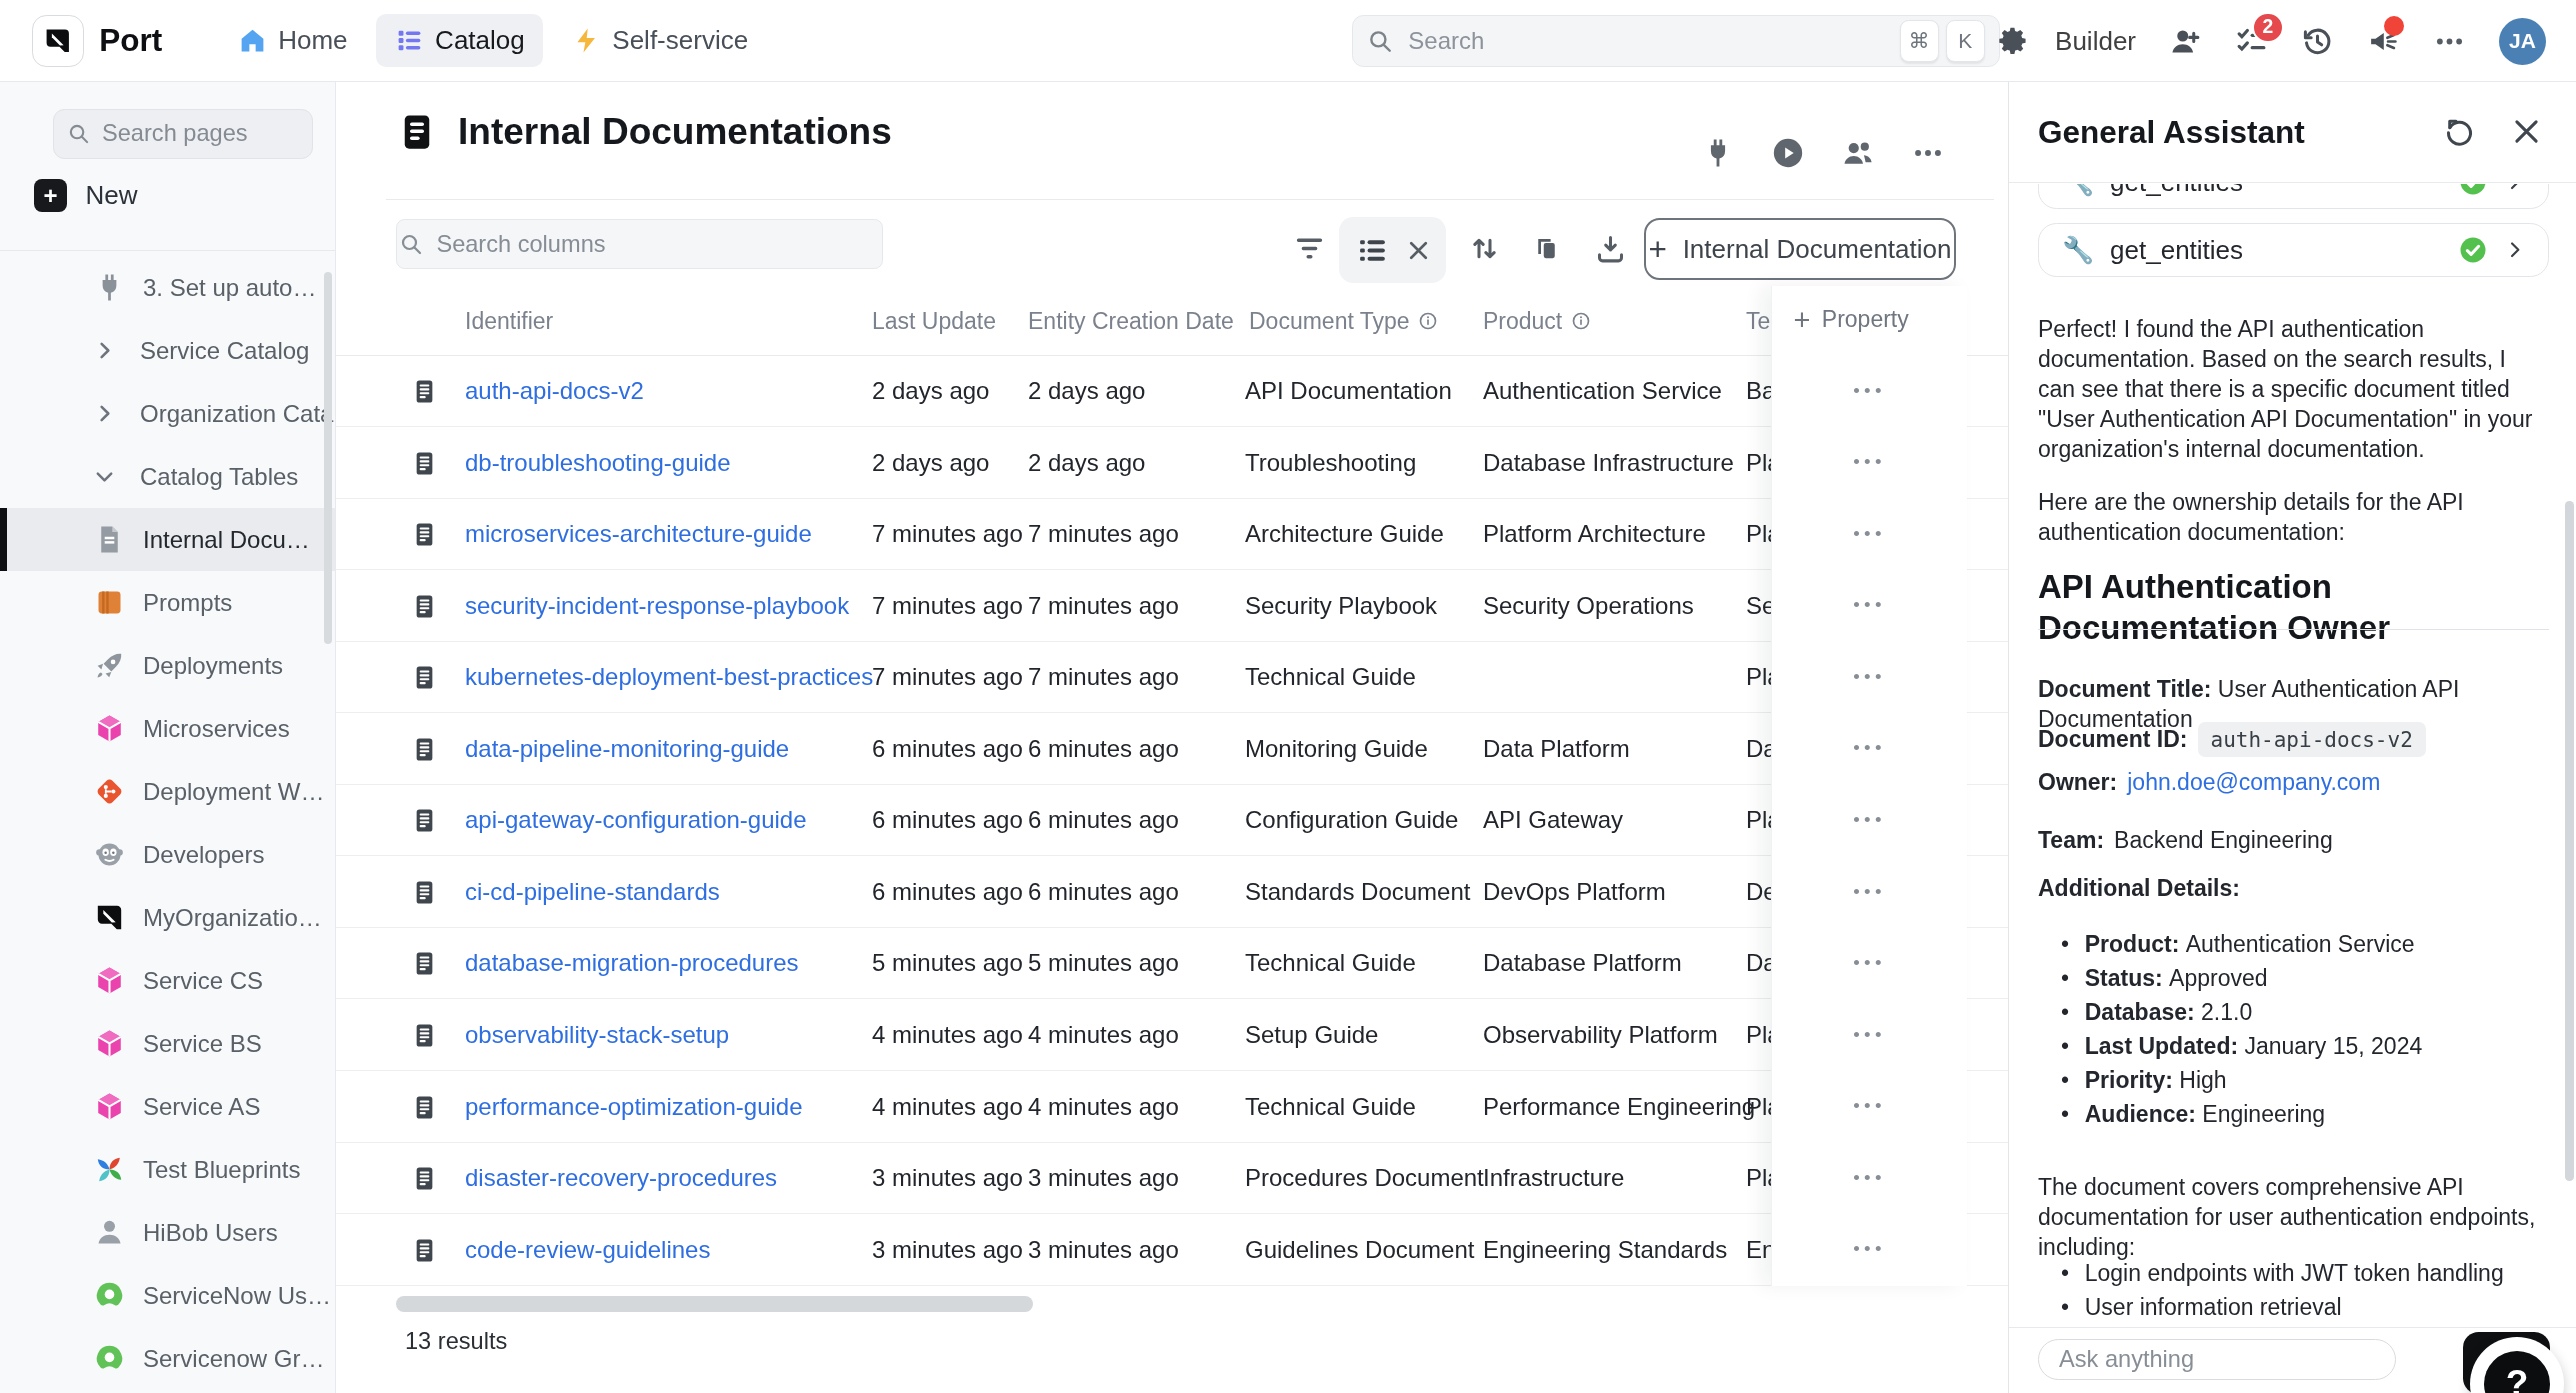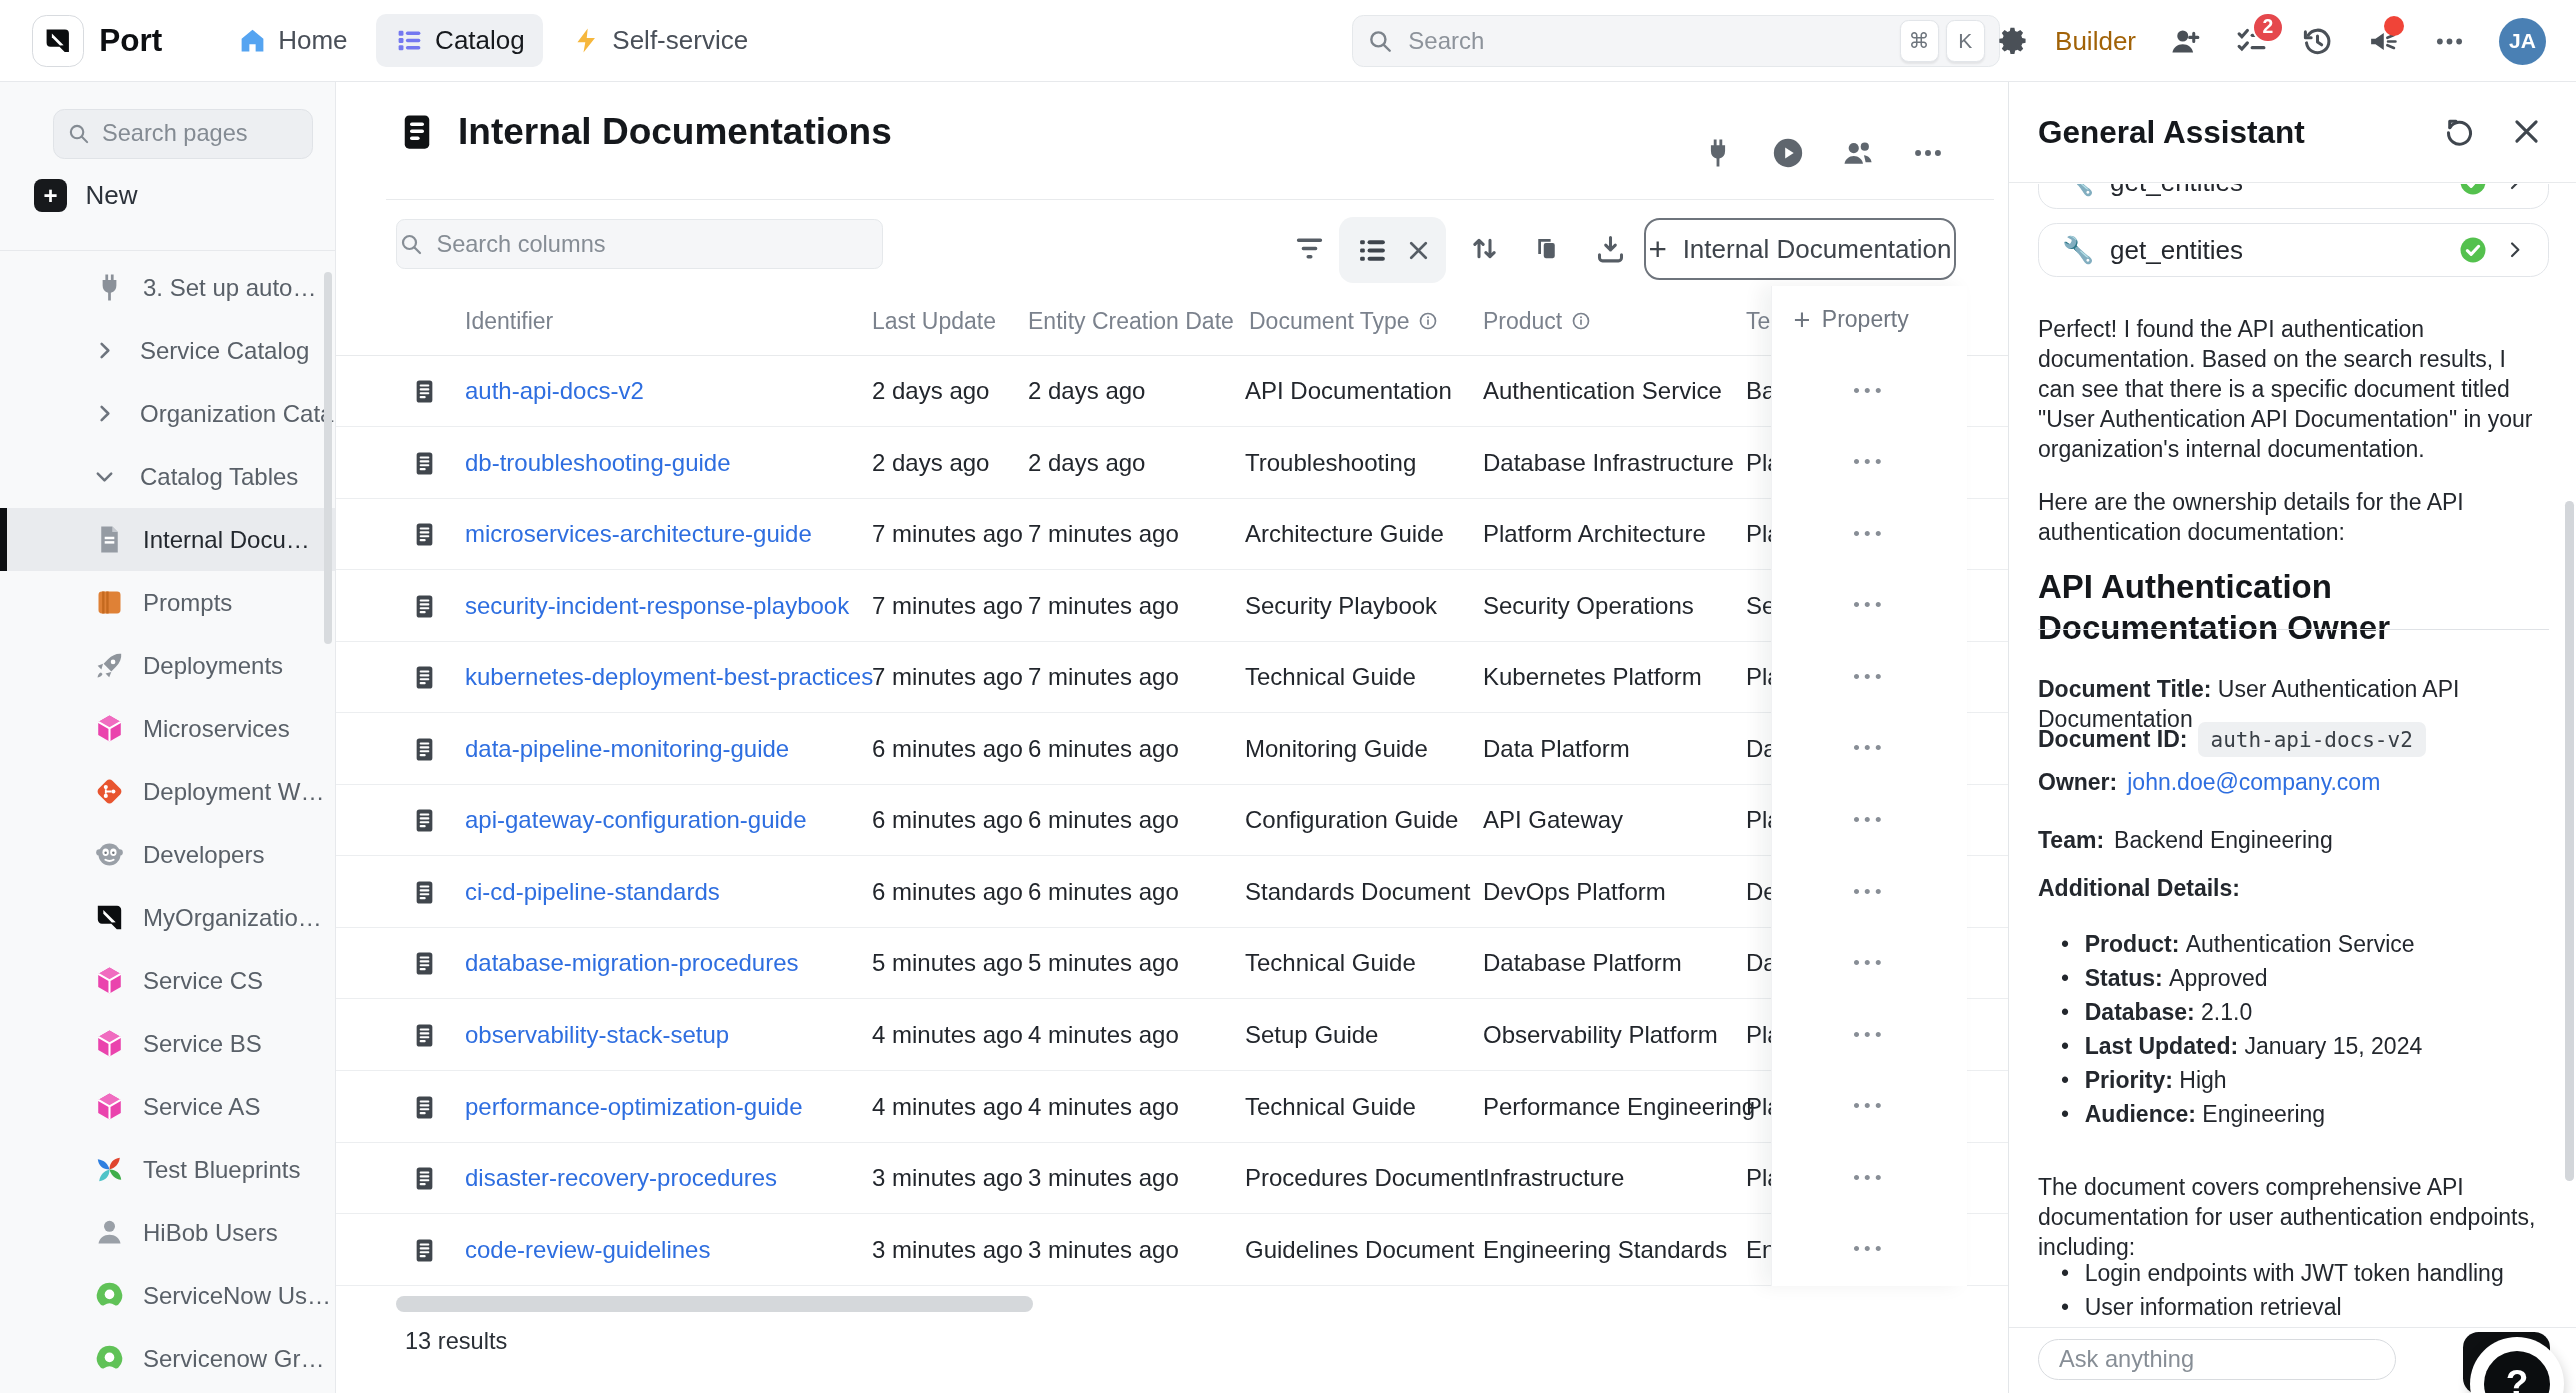--- a/index.html
+++ b/index.html
@@ -26,21 +26,21 @@
   .top-search svg{width:26px;height:26px}
   .top-search input{flex:1;border:none;background:transparent;outline:none;font-size:24px;
                     color:#3a4048;margin-left:13px;font-family:inherit;min-width:0}
   .top-search input::placeholder{color:#8d939b}
   .kbd{width:37px;height:40px;background:#fff;border:0.7px solid #e2e5e9;border-radius:8.6px;
        box-shadow:0 1.4px 2.1px rgba(0,0,0,.07);display:flex;align-items:center;justify-content:center;
        font-size:21px;color:#6e757d;margin-left:7.2px}
   .top-right{position:absolute;right:30px;top:0;height:82px;display:flex;align-items:center;gap:33px}
   .icon-btn{position:relative;display:flex;align-items:center;justify-content:center}
   .icon-btn svg{width:33px;height:33px}
-  .builder{display:flex;align-items:center;gap:26px;font-size:26px;color:#a16207}
+  .builder{display:flex;align-items:center;gap:26px;font-size:26px;color:#404040}
   .builder svg{width:31.5px;height:31.5px}
   .badge{position:absolute;top:-13px;right:-15.7px;min-width:31.5px;height:31.5px;background:#e5484d;
          border-radius:15.7px;color:#fff;font-size:19.3px;font-weight:700;display:flex;align-items:center;
          justify-content:center;border:2.9px solid #fff;box-sizing:border-box;padding:0 4.3px}
   .dot{position:absolute;top:-8.6px;right:-4.3px;width:20px;height:20px;border-radius:50%;background:#f04438}
   .avatar{width:47px;height:47px;border-radius:50%;background:#4a80b4;color:#fff;font-size:21px;
           font-weight:700;display:flex;align-items:center;justify-content:center}
 
   
   .sidebar{position:absolute;top:82px;left:0;width:336px;bottom:0;background:#f8f9fa;
@@ -651,21 +651,20 @@
             <rect x="8" y="6.2" width="8" height="1.7" rx=".8" fill="#fff"></rect>
             <rect x="8" y="9.4" width="8" height="1.7" rx=".8" fill="#fff"></rect>
             <rect x="8" y="12.6" width="8" height="1.7" rx=".8" fill="#fff"></rect>
             <rect x="8" y="15.8" width="5" height="1.7" rx=".8" fill="#fff"></rect>
           </svg>
         </span>
         <span class="cell c-id">kubernetes-deployment-best-practices</span>
         <span class="cell c-last">7 minutes ago</span>
         <span class="cell c-created">7 minutes ago</span>
         <span class="cell c-type">Technical Guide</span>
-        <span class="cell c-product">Kubernetes Platform</span>
         <span class="cell c-team">Pla</span>
       </div>
       <div class="trow" style="top: 358px;">
         <span class="cell c-icon">
           <svg viewBox="0 0 24 24">
             <rect x="5.5" y="2.8" width="13" height="18.4" rx="2.2" fill="#40464d"></rect>
             <rect x="8" y="6.2" width="8" height="1.7" rx=".8" fill="#fff"></rect>
             <rect x="8" y="9.4" width="8" height="1.7" rx=".8" fill="#fff"></rect>
             <rect x="8" y="12.6" width="8" height="1.7" rx=".8" fill="#fff"></rect>
             <rect x="8" y="15.8" width="5" height="1.7" rx=".8" fill="#fff"></rect>

